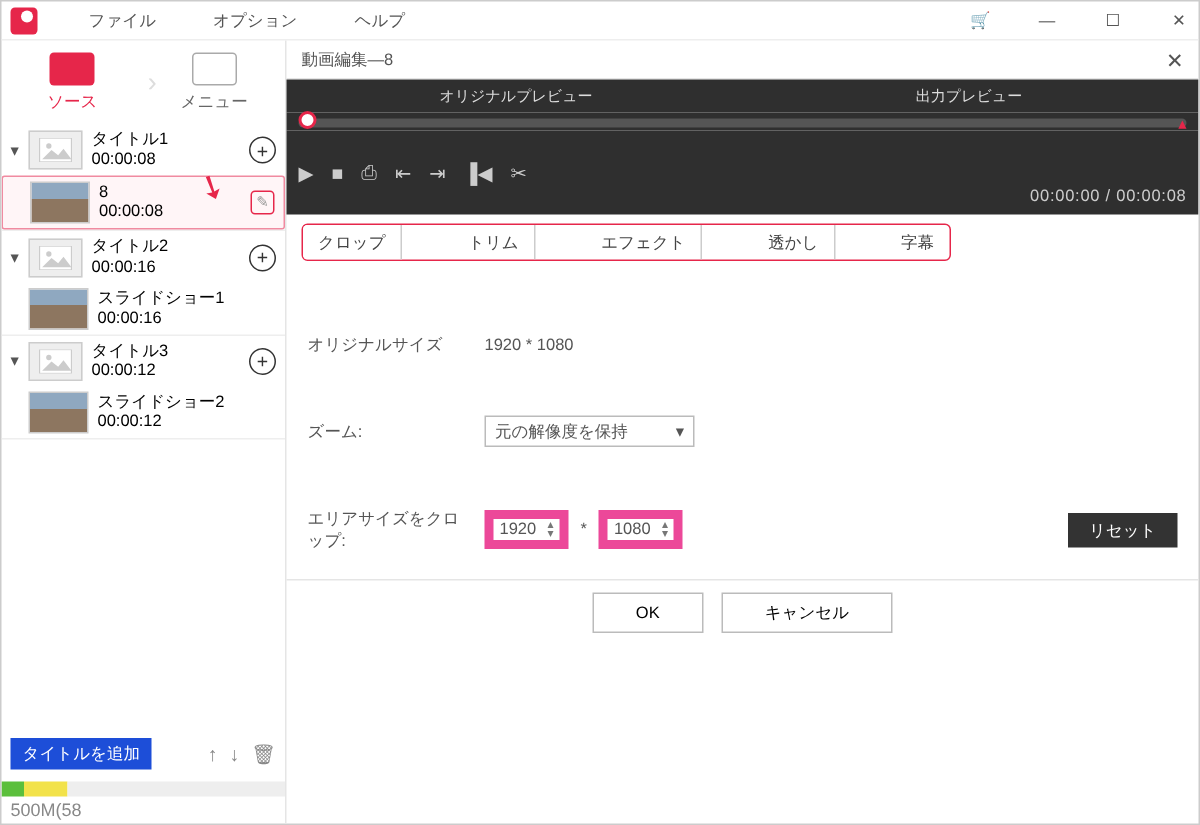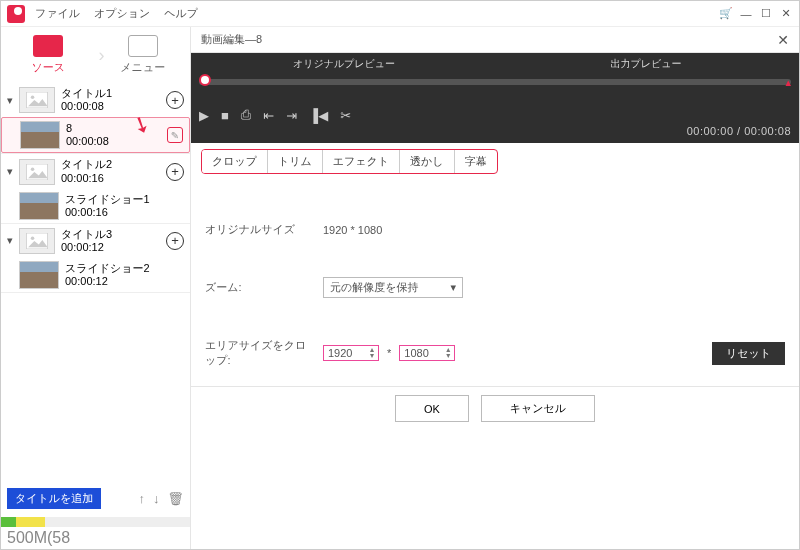--- a/index.html
+++ b/index.html
@@ -1,18 +1,18 @@
 <!DOCTYPE html>
 <html><head>
 <meta charset="utf-8">
 <style>
 * { box-sizing: border-box; margin: 0; padding: 0; font-family: "Meiryo", "Hiragino Sans", sans-serif; }
 body { background: #fff; width: 800px; height: 550px; overflow: hidden; border: 1px solid #ccc; position: relative; }
 
-.menubar { display: flex; align-items: center; height: 26px; padding: 0 6px; font-size: 11px; color: #555; border-bottom: 1px solid #eee; }
+.menubar { display: flex; align-items: center; height: 26px; padding: 0 6px; font-size: 11px; color: #555; border-bottom: 1px solid #eee; gap: 24px; }
 .menubar .logo { width: 18px; height: 18px; background: #e6264a; border-radius: 3px; margin-right: 10px; position: relative; }
 .menubar .logo::after { content: ""; position: absolute; width: 8px; height: 8px; border-radius: 50%; background: #fff; top: 2px; left: 7px; }
 .menubar .mitem { margin-right: 14px; cursor: pointer; }
 .menubar .spacer { flex: 1; }
 .menubar .winbtn { width: 14px; text-align: center; margin-left: 6px; cursor: pointer; }
 
 .main { display: flex; height: calc(100% - 26px); }
 .leftpane { width: 190px; border-right: 1px solid #e5e5e5; display: flex; flex-direction: column; }
 
 
@@ -40,21 +40,21 @@
 .clip .editbtn { width: 16px; height: 16px; border: 1px solid #e6264a; border-radius: 3px; display: flex; align-items: center; justify-content: center; color: #999; font-size:10px; cursor:pointer;}
 .red-arrow { position:absolute; left:130px; top:-6px; font-size:22px; color:#e6264a; transform: rotate(25deg); }
 
 .leftfoot { padding: 4px 6px; display:flex; align-items:center; gap:4px; }
 .addtitle { background:#1d4ed8; color:#fff; font-size:11px; padding:3px 8px; cursor:pointer;}
 .lf-icon { color:#888; font-size:13px; cursor:pointer; margin-left:4px;}
 .colorbar { height: 10px; display:flex; margin-top:4px; }
 .colorbar span:nth-child(1){flex:1;background:#5bbf3c;}
 .colorbar span:nth-child(2){flex:2;background:#f2e24a;}
 .colorbar span:nth-child(3){flex:10;background:#eee;}
-.capacity { font-size:16px; color:#888; padding:2px 6px;}
+.capacity { font-size:12px; color:#888; padding:2px 6px;}
 
 
 .editor { flex: 1; display: flex; flex-direction: column; }
 .ed-head { display:flex; align-items:center; height:26px; padding:0 10px; font-size:11px; border-bottom:1px solid #e5e5e5; color:#555;}
 .ed-head .close { margin-left:auto; cursor:pointer; font-size:14px;}
 .previews { background:#2f2f2f; padding:2px; display:flex; gap:0; }
 .pvcol { flex:1; display:flex; flex-direction:column;}
 .pvlabel { text-align:center; font-size:10px; color:#ddd; padding:2px 0;}
 .pvimg { flex:1; height:200px; background: linear-gradient(#a8c3da 0%, #a8c3da 35%, #c9b89a 35%, #6b5442 100%); position:relative;}
 .pvimg.crop { outline:1px dashed #fff; outline-offset:-4px; }
@@ -66,30 +66,30 @@
 
 .timeline { background:#2f2f2f; padding:4px 8px 2px; position:relative;}
 .track { height:6px; background:#555; border-radius:3px; position:relative;}
 .play-handle{ position:absolute; left:0; top:-5px; width:12px;height:12px; background:#fff; border:2px solid #e6264a; border-radius:50%;}
 .endmark { position:absolute; right:0; top:-3px; font-size:11px; color:#e6264a;}
 .controls { background:#2f2f2f; display:flex; align-items:center; padding:6px 8px; gap:12px; color:#ccc; font-size:13px;}
 .controls .cicon{cursor:pointer;}
 .controls .time { margin-left:auto; font-size:11px; letter-spacing:0.5px;margin-top:32px; }
 
 .tabsbar { padding:6px 10px 0;}
-.tabsbar .tabset { display:flex; border:1.5px solid #e6264a; border-radius:4px; overflow:hidden; width:fit-content;}
+.tabsbar .tabset { display:flex; border:1.5px solid #e6264a; border-radius:4px; overflow:hidden; width:fit-content;gap:34px;}
 .tabsbar .etab { font-size:11px; padding:4px 10px; cursor:pointer; border-right:1px solid #ccc; color:#444;}
 .tabsbar .etab:last-child{border-right:none;}
 .tabsbar .etab.active { background:#fff;}
 
 .croppane { padding:8px 14px; font-size:11px; color:#555;}
 .crow { display:flex; align-items:center; margin-bottom:6px; gap:8px;margin-top:40px;}
 .crow .lab { width:110px;}
 .sel { border:1px solid #bbb; padding:2px 6px; width:140px; display:flex; justify-content:space-between; align-items:center; cursor:pointer; background:#fff;}
-.numin { border:1px solid #ec4899; width:56px; padding:1px 4px; display:flex; align-items:center; justify-content:space-between; background:#fff;}
+.numin { border:6px solid #ec4899; width:56px; padding:1px 4px; display:flex; align-items:center; justify-content:space-between; background:#fff;}
 .numin .spin{font-size:8px; line-height:0.7; color:#777; cursor:pointer;}
 .resetbtn { margin-left:auto; background:#333; color:#fff; font-size:11px; padding:4px 14px; cursor:pointer; border:none;}
 .dlg-foot { display:flex; justify-content:center; gap:12px; padding:8px 0 10px; border-top:1px solid #e5e5e5; margin-top:4px;}
 .dlg-foot button { font-size:11px; padding:5px 28px; background:#fff; border:1px solid #bbb; cursor:pointer;}
 </style>
 </head>
 <body>
 
 <div class="menubar">
   <div class="logo"></div>

